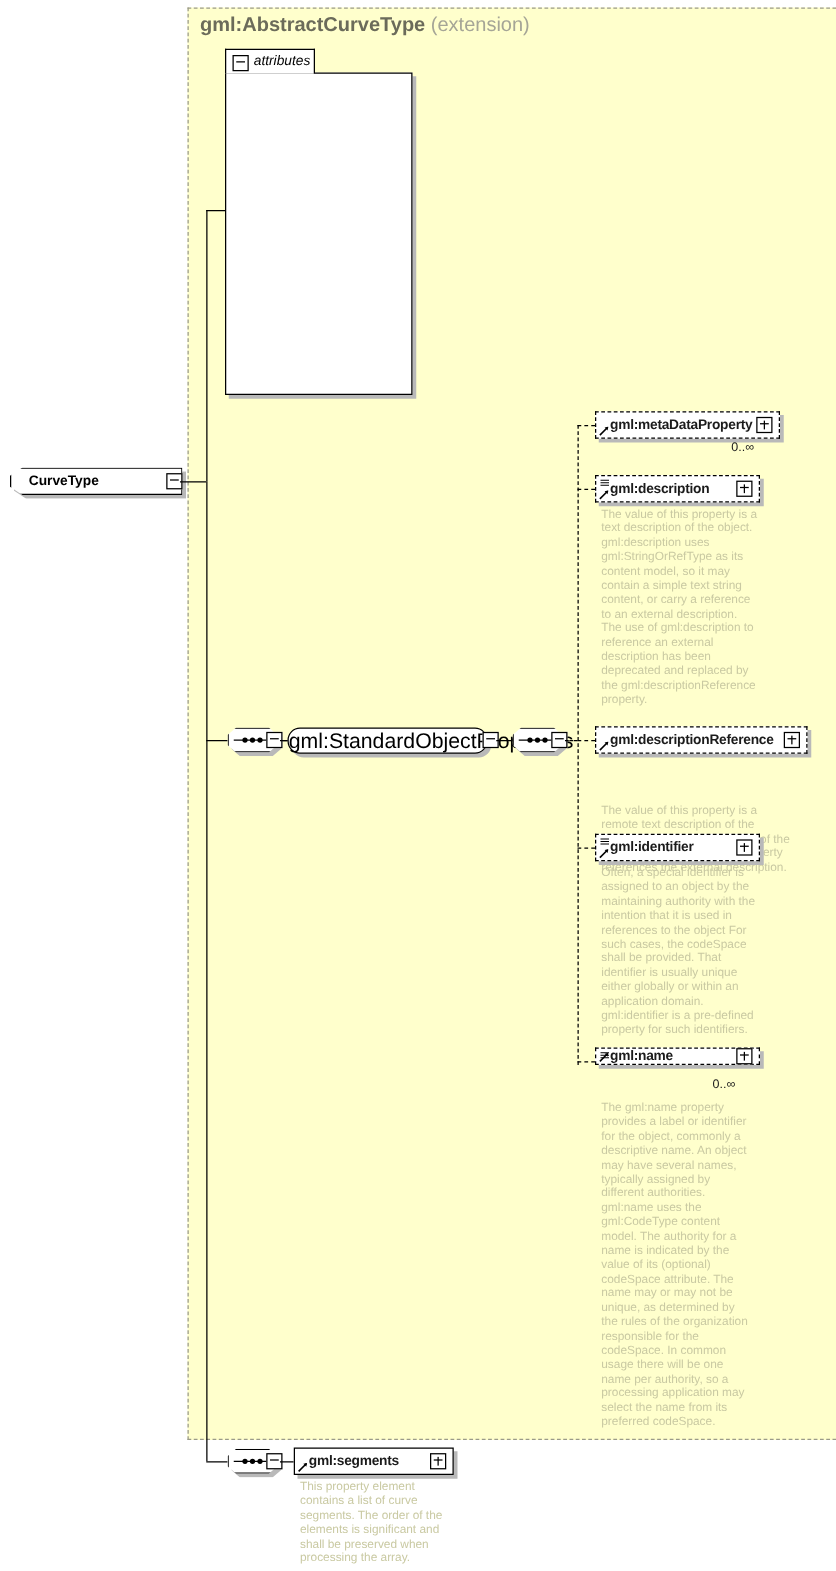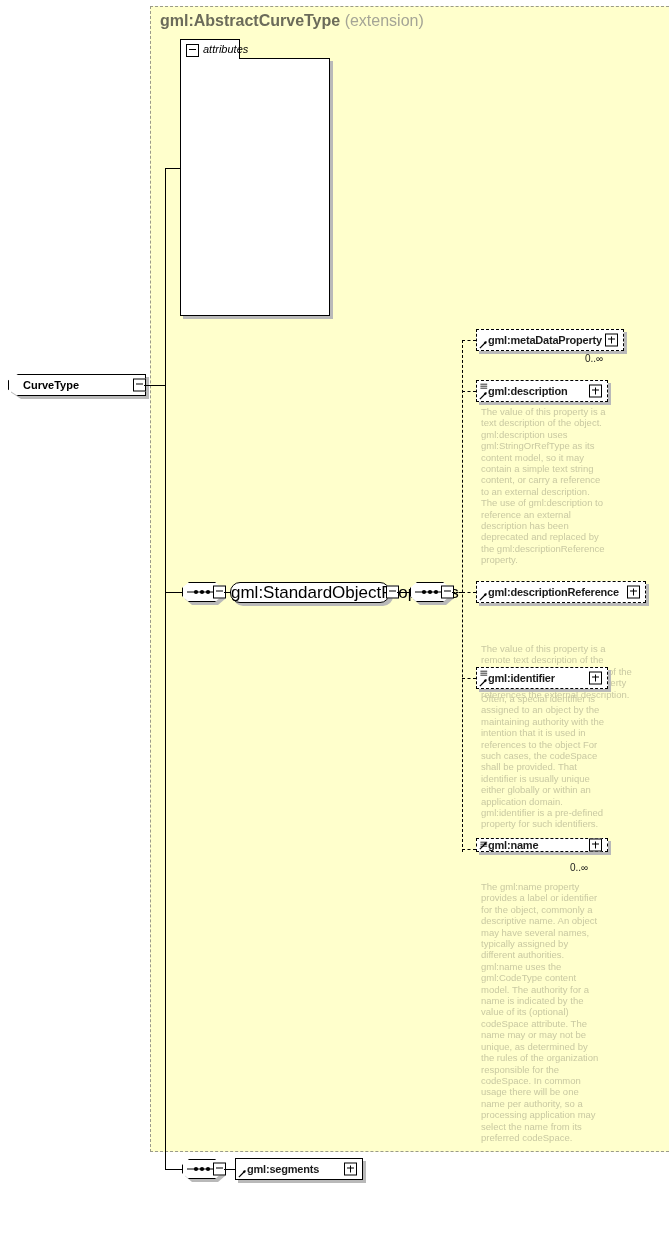--- a/index.html
+++ b/index.html
@@ -97,21 +97,21 @@
     position:absolute;
     left:5px; top:2px;
     width:1px; height:7px;
     background:#000;
   }
 
   
   .attr-tab{
     position:absolute;
     left:180px; top:39px;
-    width:60px; height:20px;
+    width:72px; height:20px;
     background:#ffffff;
     border:1.5px solid #000;
     border-bottom:none;
     box-sizing:border-box;
     z-index:3;
   }
   .attr-tab .tabtext{
     position:absolute;
     left:22px; top:3px;
     font-size:11px;
@@ -421,14 +421,15 @@
   <div class="hline" style="left:224px; top:1169px; width:11px;"></div>
 
   <div class="nodebox solid" style="left:235px; top:1158px; width:128px; height:22px;">
     <svg class="refarrow" viewBox="0 0 10 10">
       <path d="M1 9 L8 2" stroke="#000" stroke-width="1.4" fill="none"></path>
       <path d="M8.5 1.5 L5.2 2.2 L7.8 4.8 Z" fill="#000"></path>
     </svg>
     <span class="label">gml:segments</span>
     <span class="expander plus" style="right:5px;"></span>
   </div>
+  <div class="anno" style="left:240px; top:1184px; width:116px;">This property element contains a list of curve segments. The order of the elements is significant and shall be preserved when processing the array.</div>
 
 </div>
 
 </body></html>

